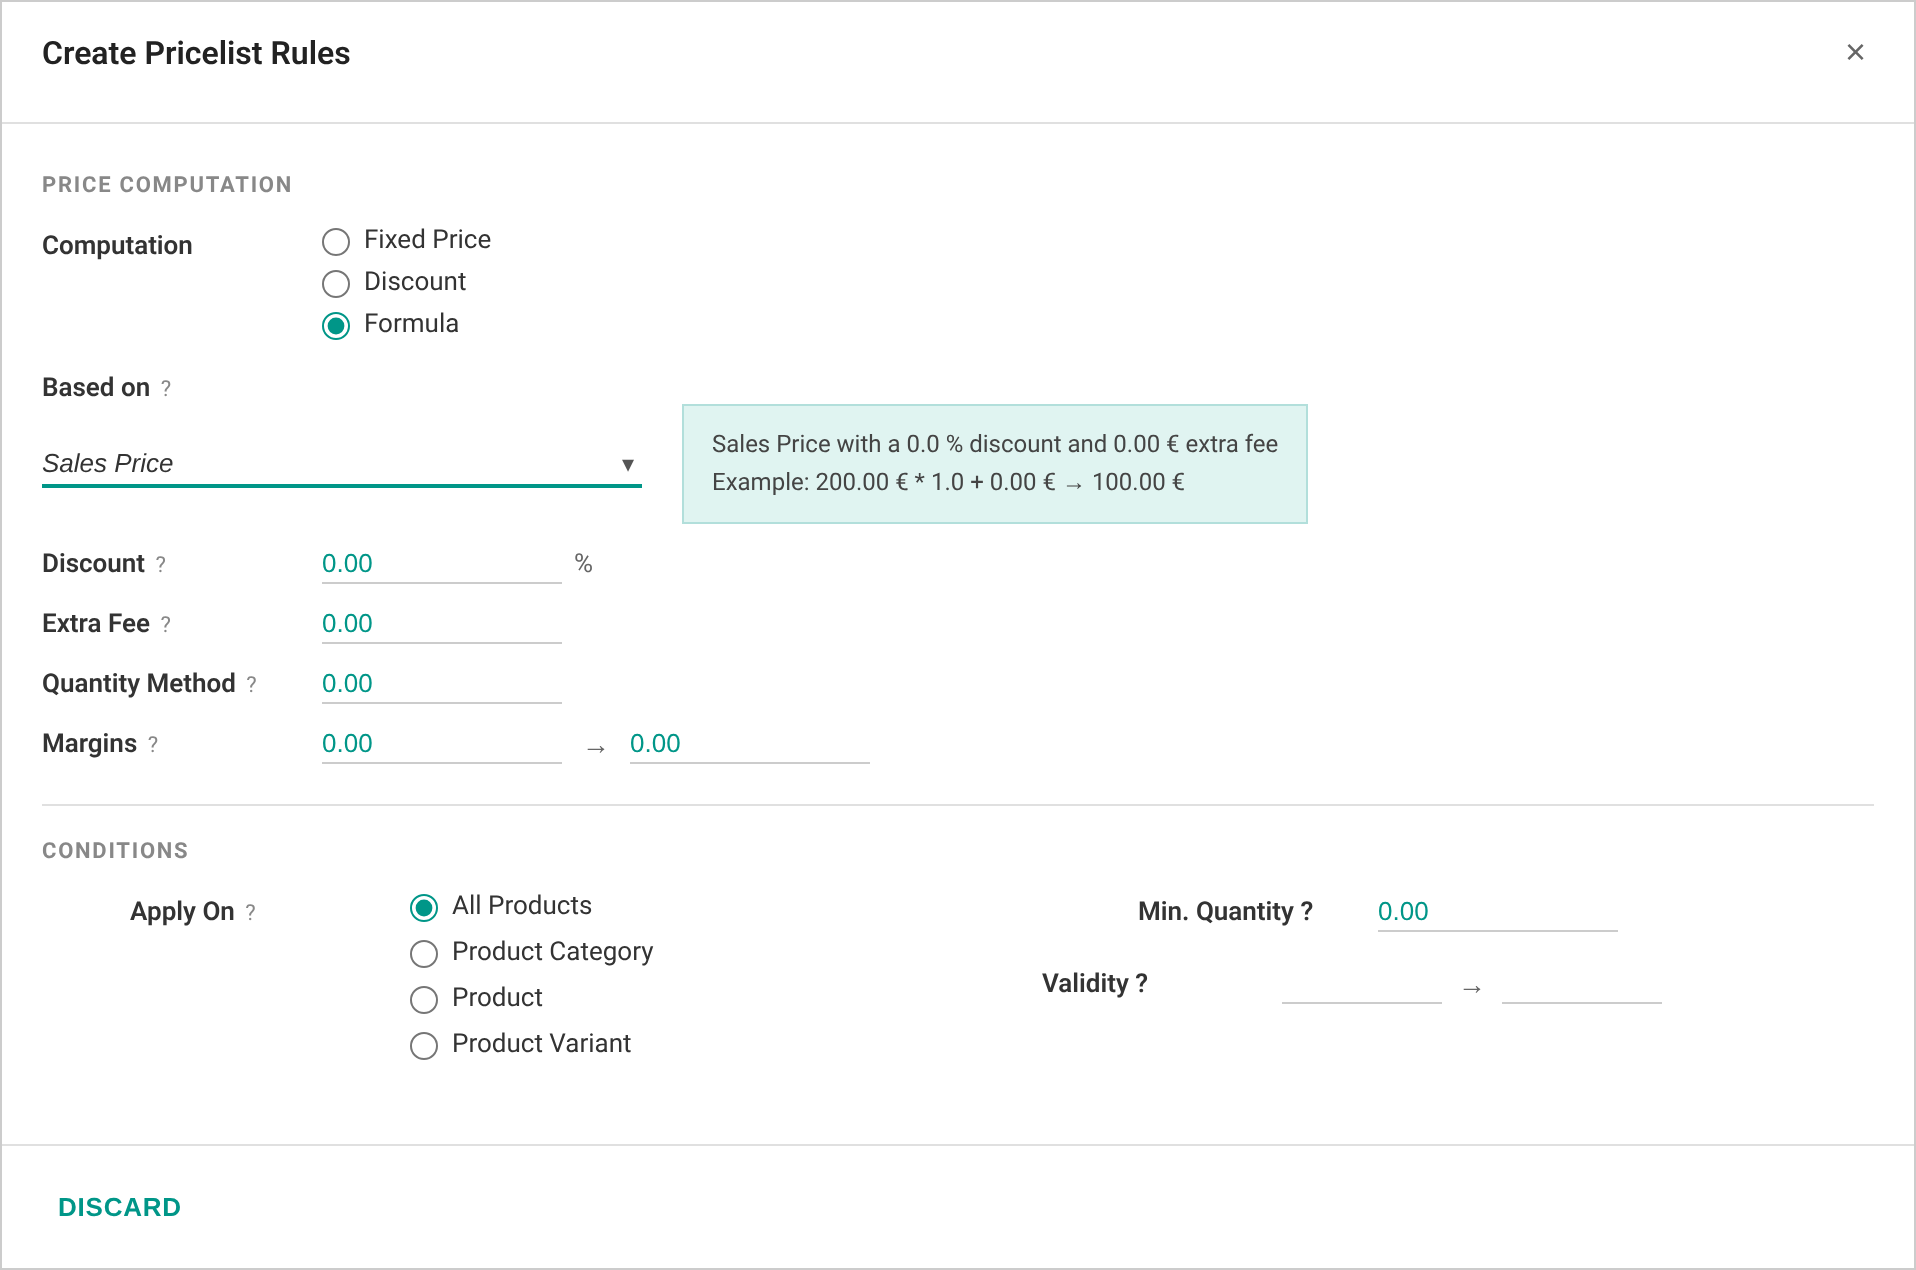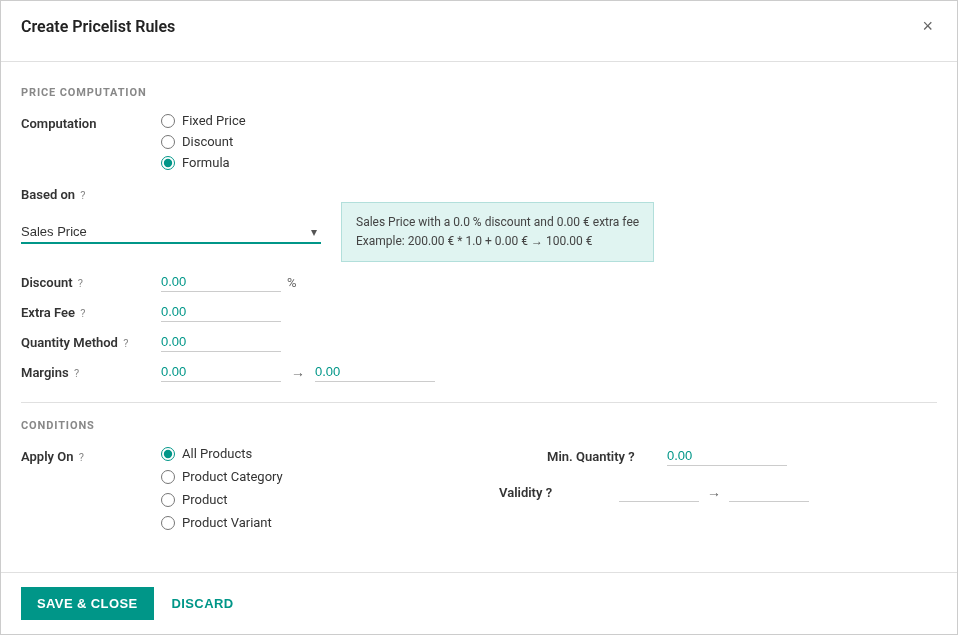--- a/index.html
+++ b/index.html
@@ -114,20 +114,21 @@
       width: 100%;
       border: none;
       border-bottom: 2px solid #009688;
       outline: none;
       font-size: 13px;
       color: #333;
       background: transparent;
       padding: 3px 24px 3px 0;
       appearance: none;
       cursor: pointer;
+      font-style: italic;
     }
     .select-arrow {
       position: absolute;
       right: 4px;
       top: 50%;
       transform: translateY(-50%);
       pointer-events: none;
       color: #555;
       font-size: 12px;
     }
@@ -164,20 +165,21 @@
     .arrow-between {
       color: #666;
       font-size: 14px;
     }
     .conditions-grid {
       display: flex;
       gap: 40px;
     }
     .conditions-left {
       flex: 1;
+      margin-left: 44px;
     }
     .conditions-right {
       flex: 1;
     }
     .apply-on-radios {
       display: flex;
       flex-direction: column;
       gap: 8px;
     }
     .min-qty-row {
@@ -388,16 +390,15 @@
             <span class="validity-arrow" style="margin: 0 8px;">→</span>
             <input class="input-field" type="text" style="width: 80px;">
           </div>
         </div>
       </div>
     </div>
 
   </div>
 
   <div class="dialog-footer">
-    <button class="btn-primary">SAVE &amp; CLOSE</button>
     <button class="btn-discard">DISCARD</button>
   </div>
 </div>
 
 </body></html>

